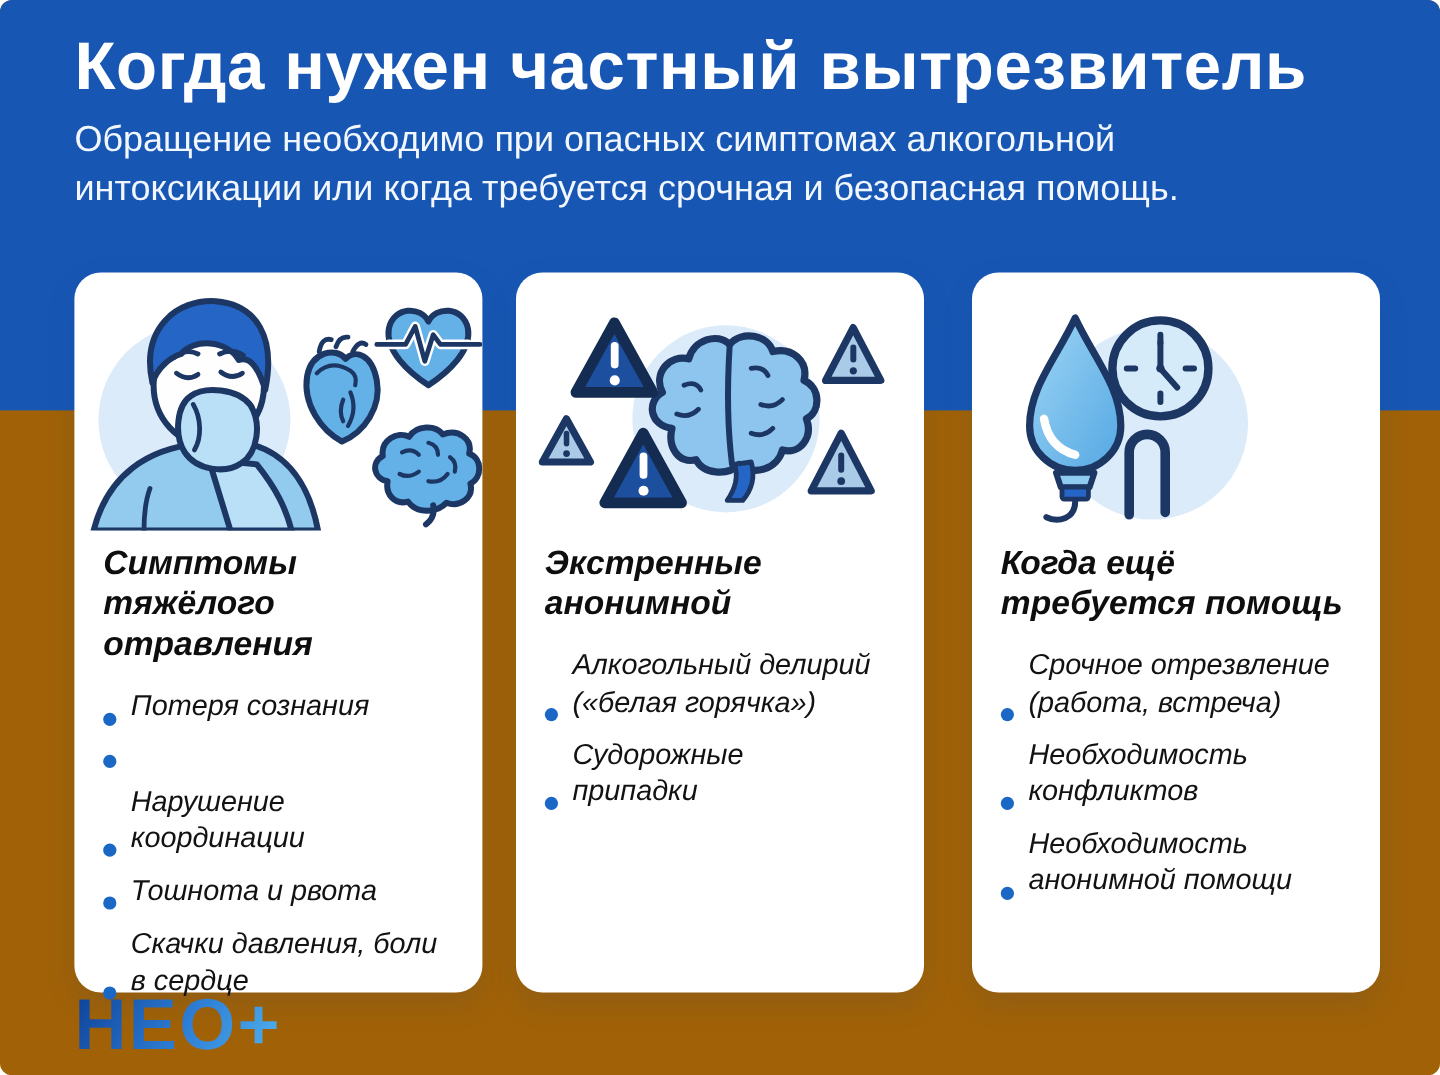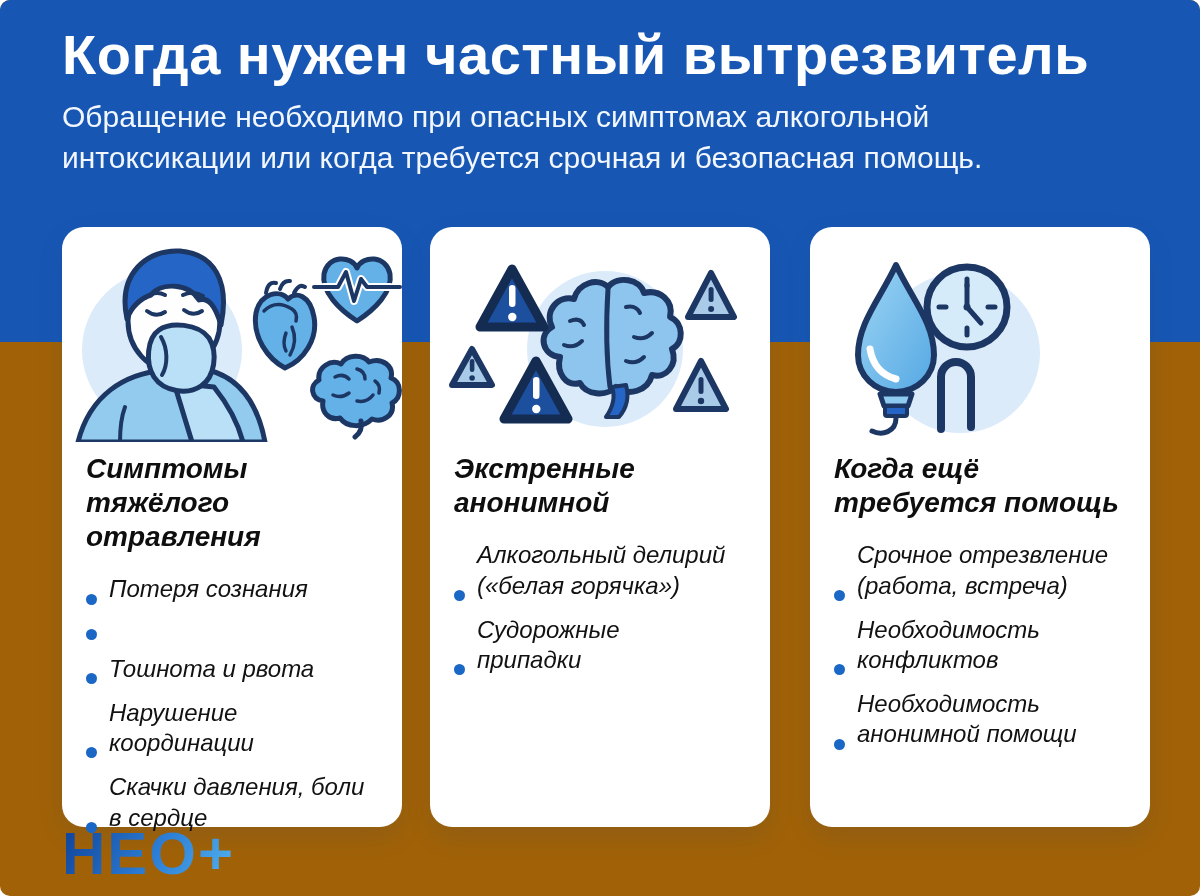--- a/index.html
+++ b/index.html
@@ -109,25 +109,25 @@
       <ul class="bullets">
         <li>
             <span class="dot"></span>
             <span class="li-text">Потеря сознания</span>
           </li>
         <li>
             <span class="dot"></span>
           </li>
         <li>
             <span class="dot"></span>
+            <span class="li-text">Нарушение координации</span>
+          </li>
+        <li>
+            <span class="dot"></span>
             <span class="li-text">Тошнота и рвота</span>
-          </li>
-        <li>
-            <span class="dot"></span>
-            <span class="li-text">Нарушение координации</span>
           </li>
         <li>
             <span class="dot"></span>
             <span class="li-text">Скачки давления, боли в сердце</span>
           </li>
       </ul>
     </div>
   </div>
 
   <div class="card c2">

